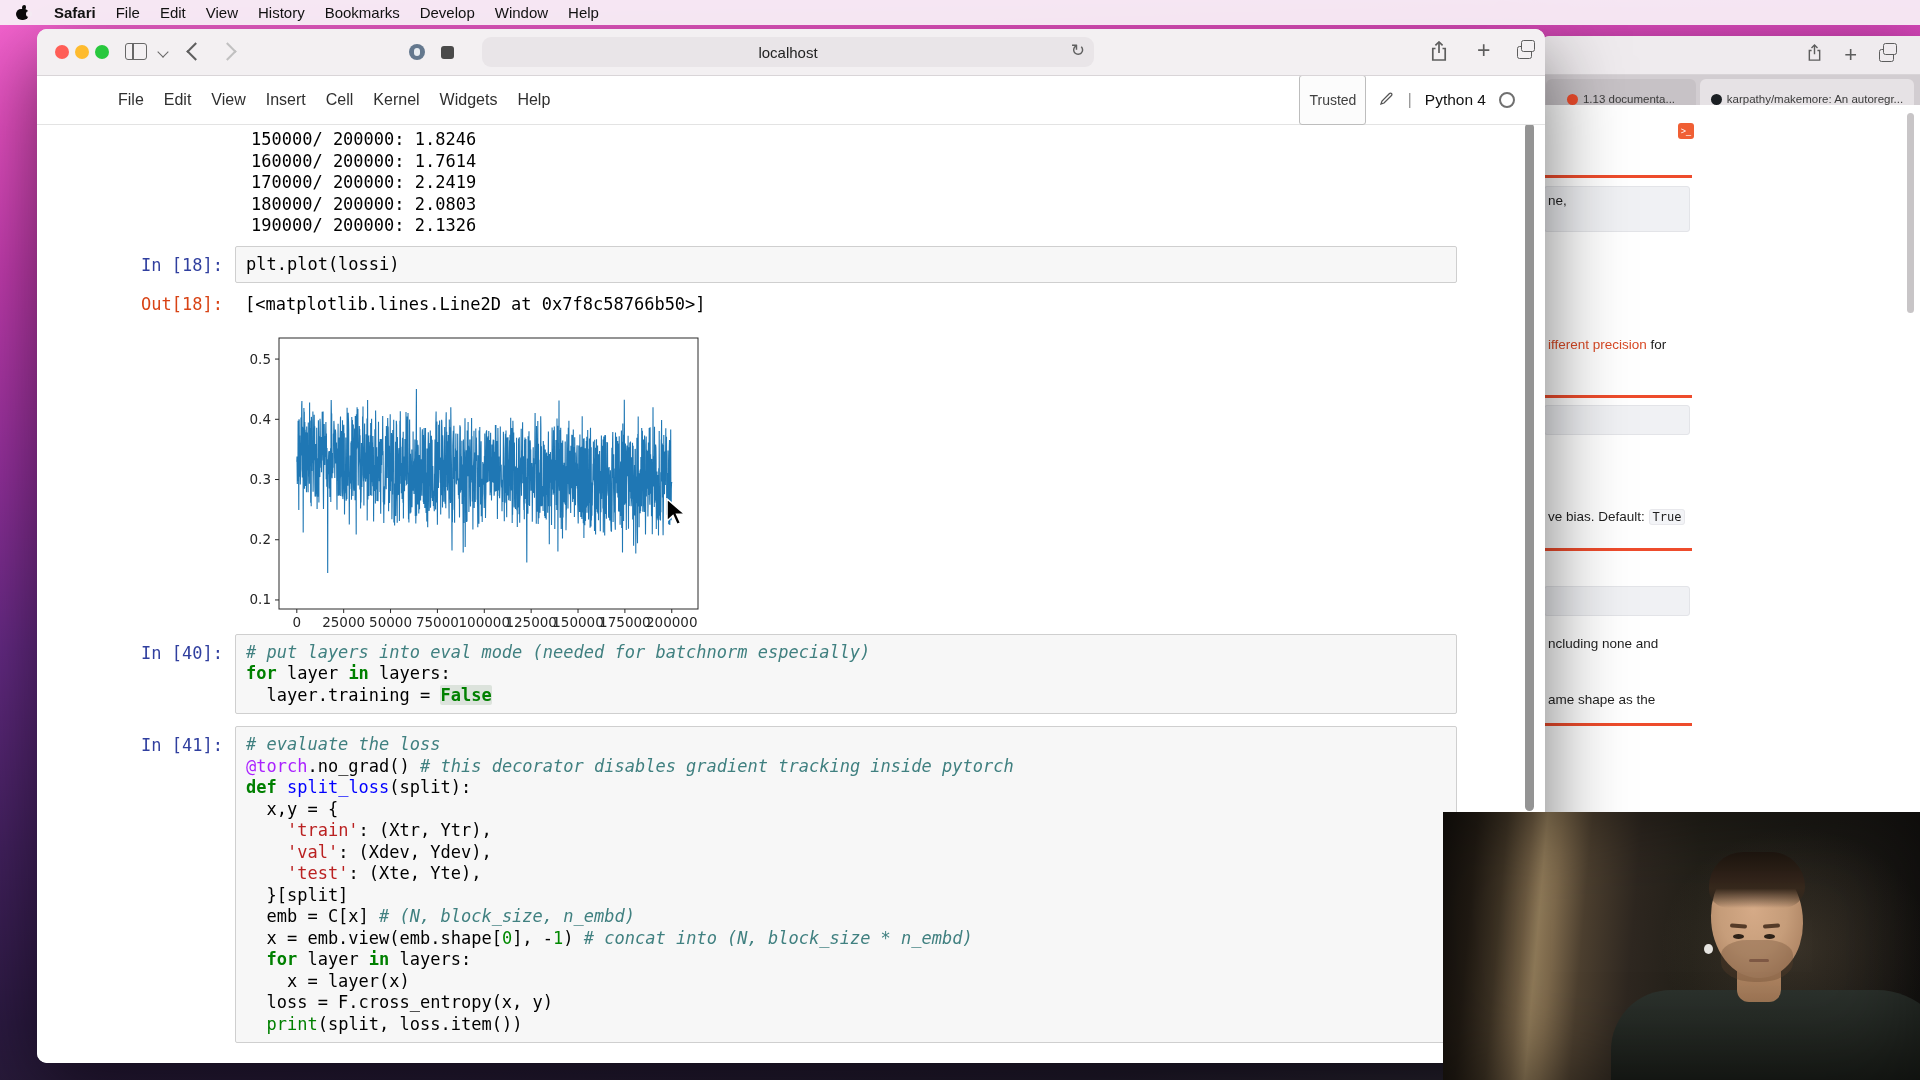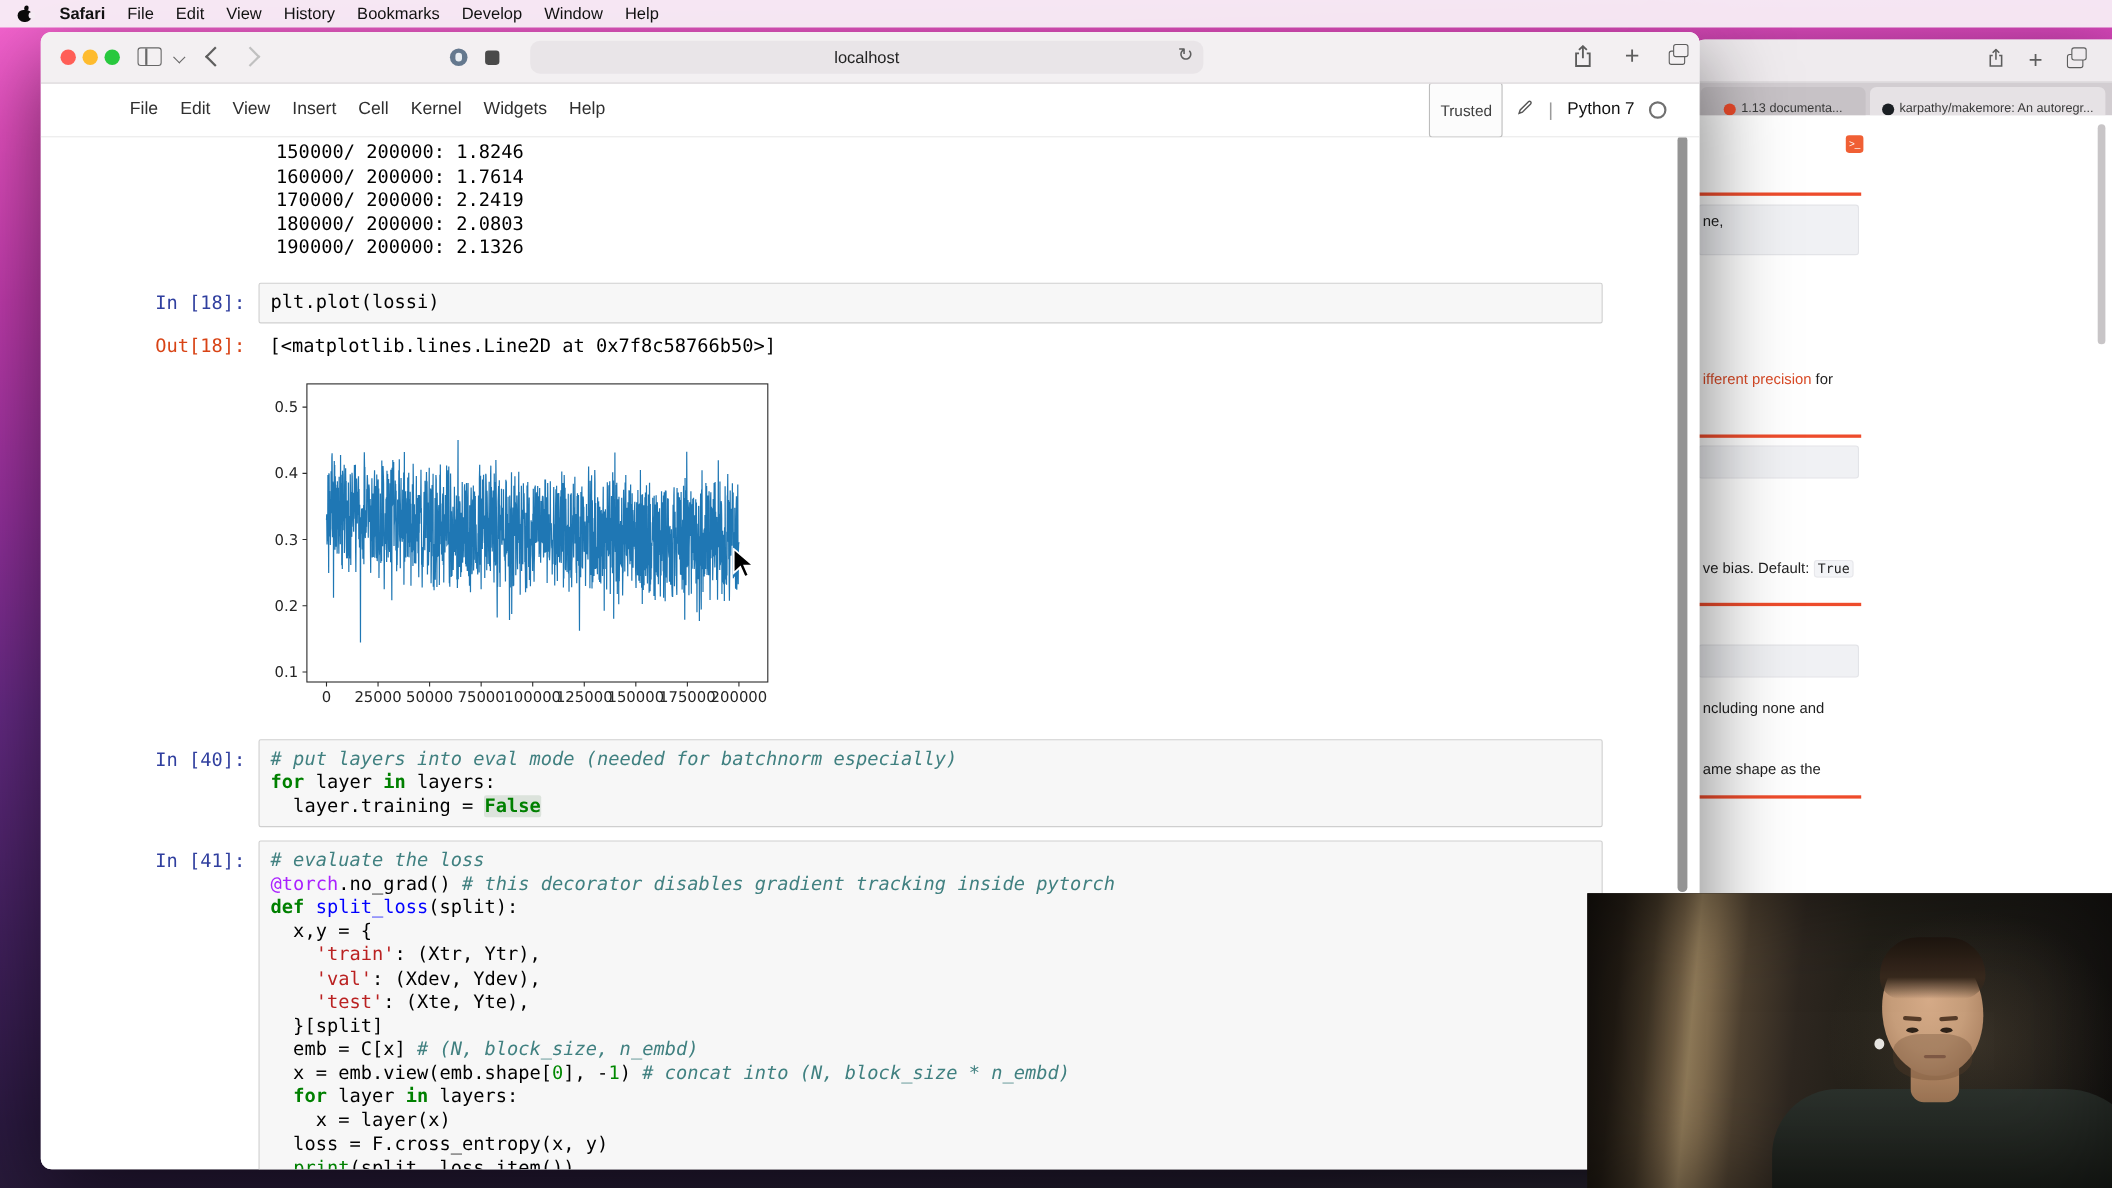--- a/index.html
+++ b/index.html
@@ -100,22 +100,22 @@
   .jp-right{display:flex;align-items:center;gap:13px;margin-left:auto}
   .trusted{border:1px solid #bdbdbd;border-radius:3px;padding:16px 9px;font-size:14px;
     color:#404040;background:#fcfcfc}
   .jp-div{color:#9a9a9a;font-size:17px}
   .kernel-name{font-size:15.5px;color:#111}
   .kernel-circle{width:12px;height:12px;border:2px solid #707070;border-radius:50%}
 
   .nb{position:relative;height:939px;background:#fff;overflow:hidden;font-size:17px}
   .scrollback{margin:4px 0 0 214px;line-height:21.5px;white-space:pre;color:#000}
   .cell{display:flex;align-items:flex-start}
-  .cell.c18{margin-top:20px}
-  .cell.c40{margin-top:27px}
+  .cell.c18{margin-top:9px}
+  .cell.c40{}
   .cell.c41{margin-top:12px}
   .prompt{flex:0 0 198px;box-sizing:border-box;text-align:right;padding-right:12px;
     line-height:21.5px;white-space:pre}
   .prompt.in{color:#303F9F;padding-top:9px}
   .prompt.out{color:#D84315;padding-top:0}
   .input{flex:1;margin-right:88px;background:#f7f7f7;border:1px solid #cfcfcf;
     border-radius:2px;padding:7px 10px;line-height:21.5px;color:#000}
   .cm-line{height:21.5px;white-space:pre}
   .tok-kw{color:#008000;font-weight:bold}
   .tok-com{color:#408080;font-style:italic}
@@ -253,21 +253,21 @@
         <span class="jp-item">Kernel</span>
         <span class="jp-item">Widgets</span>
         <span class="jp-item">Help</span>
       </div>
     <div class="jp-right">
       <span class="trusted">Trusted</span>
       <span><svg width="15" height="15">
             <path d="M2 13 L3 10 L10.5 2.5 A1.4 1.4 0 0 1 12.5 4.5 L5 12 Z" fill="none" stroke="#555" stroke-width="1.3"></path>
           </svg></span>
       <span class="jp-div">|</span>
-      <span class="kernel-name">Python 7</span>
+      <span class="kernel-name">Python 4</span>
       <span class="kernel-circle"></span>
     </div>
   </div>
 
   <div class="nb">
     <div id="scrollback" class="scrollback mono"><div>150000/ 200000: 1.8246</div><div>160000/ 200000: 1.7614</div><div>170000/ 200000: 2.2419</div><div>180000/ 200000: 2.0803</div><div>190000/ 200000: 2.1326</div></div>
 
     <div class="cell c18">
       <div class="prompt in mono">In [18]:</div>
       <div class="input mono" id="code-c18">

